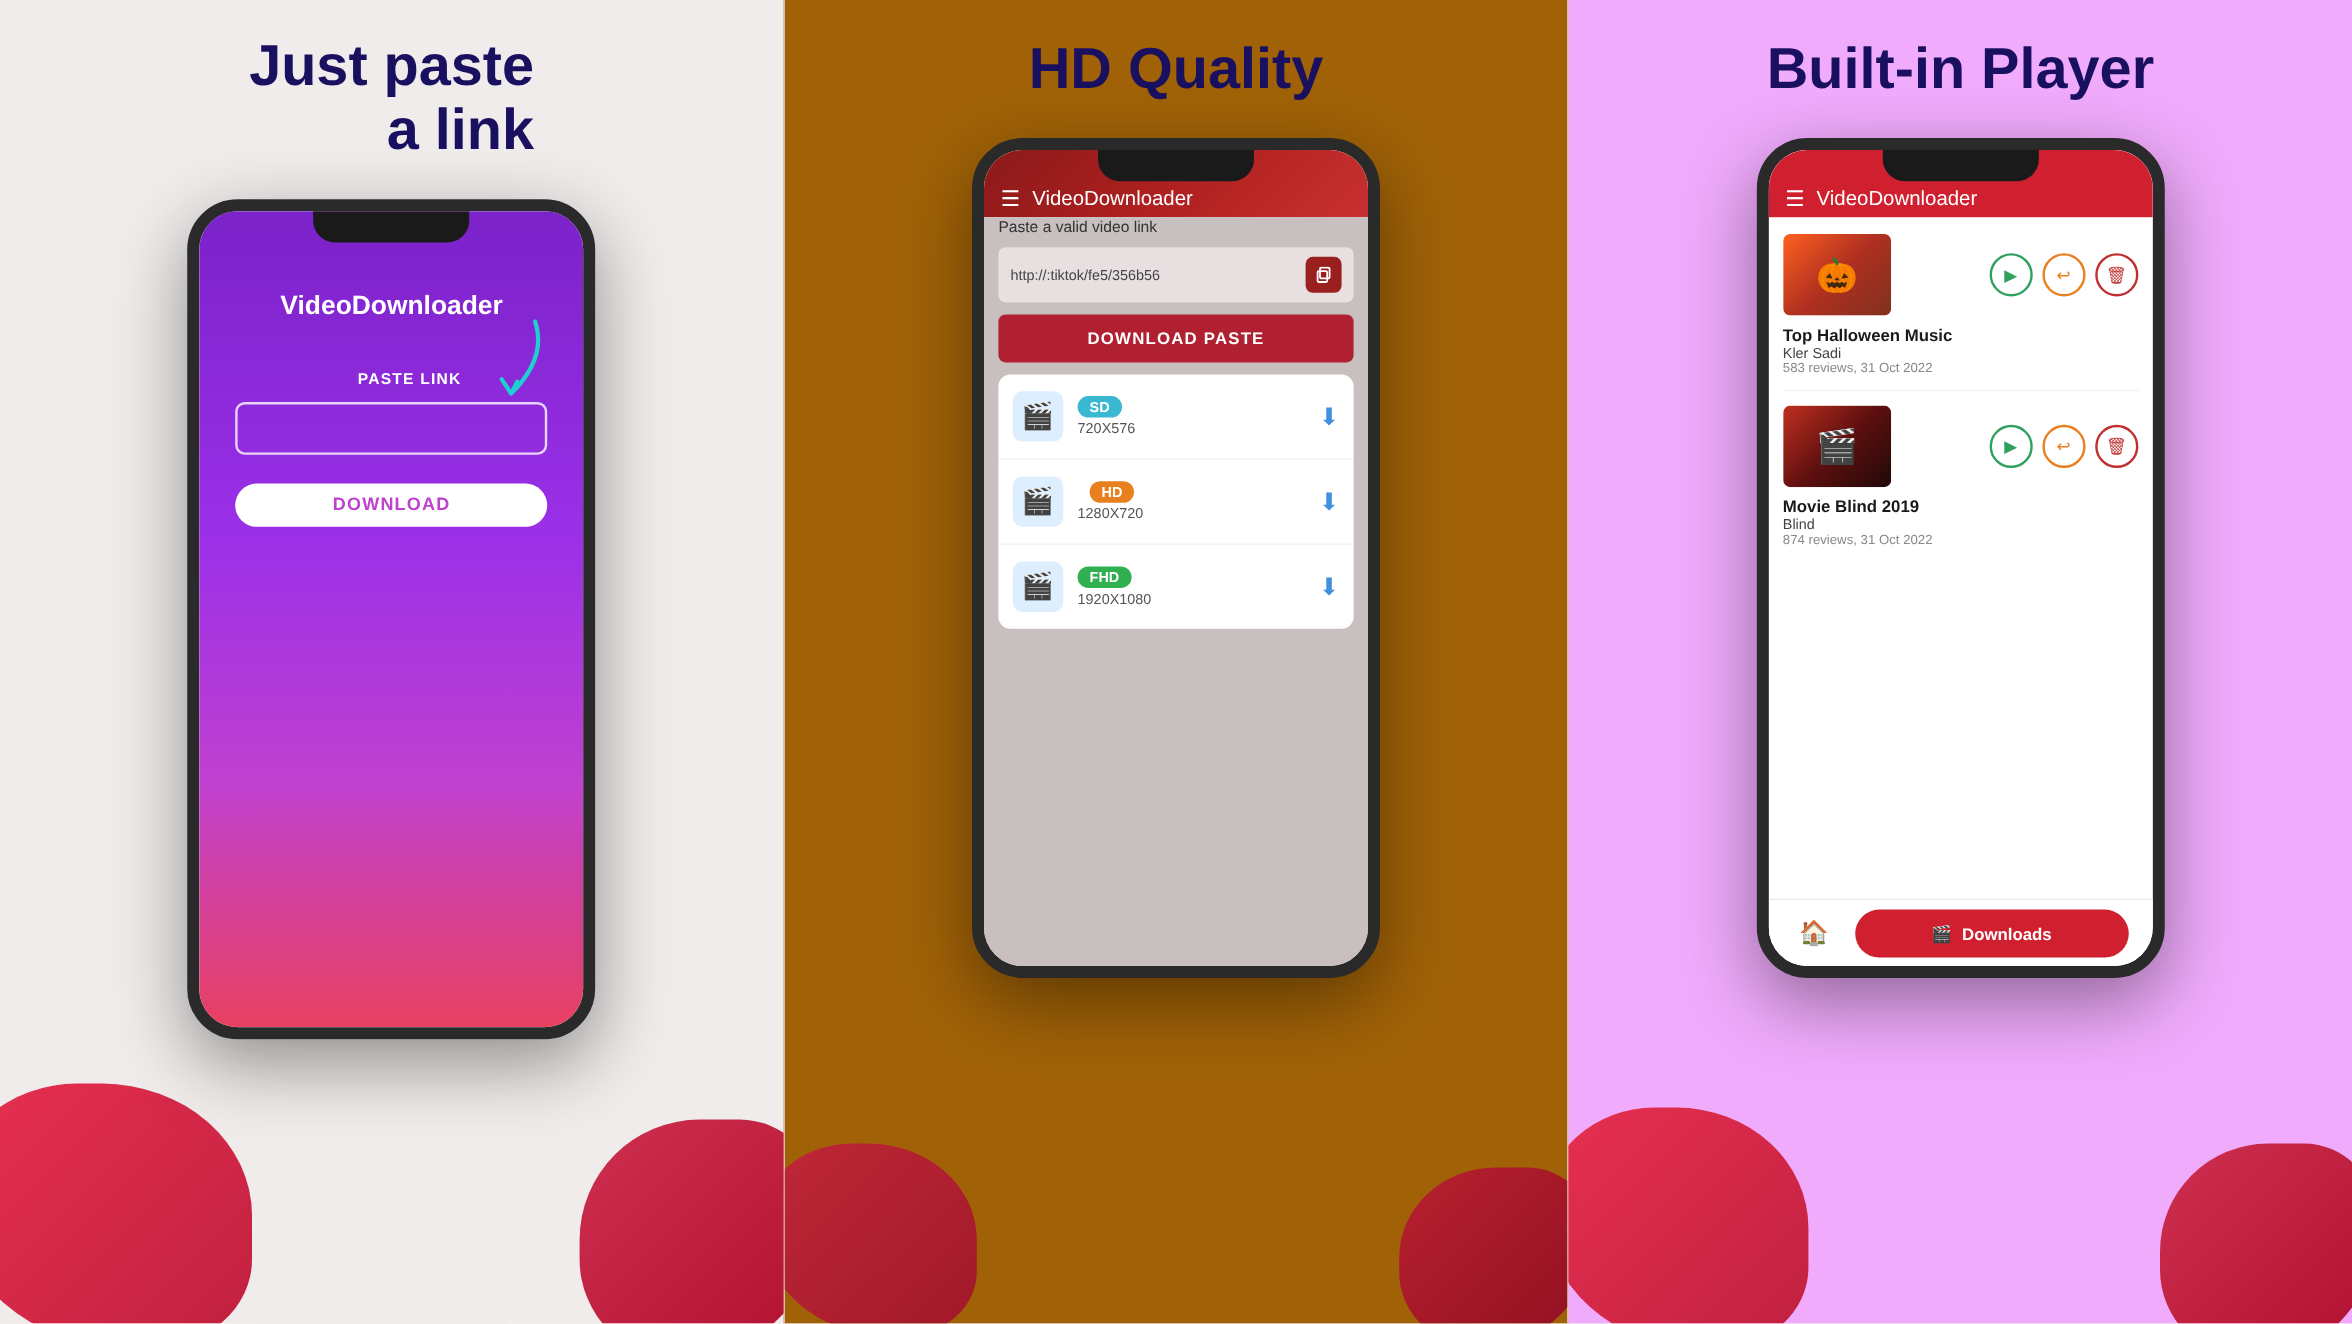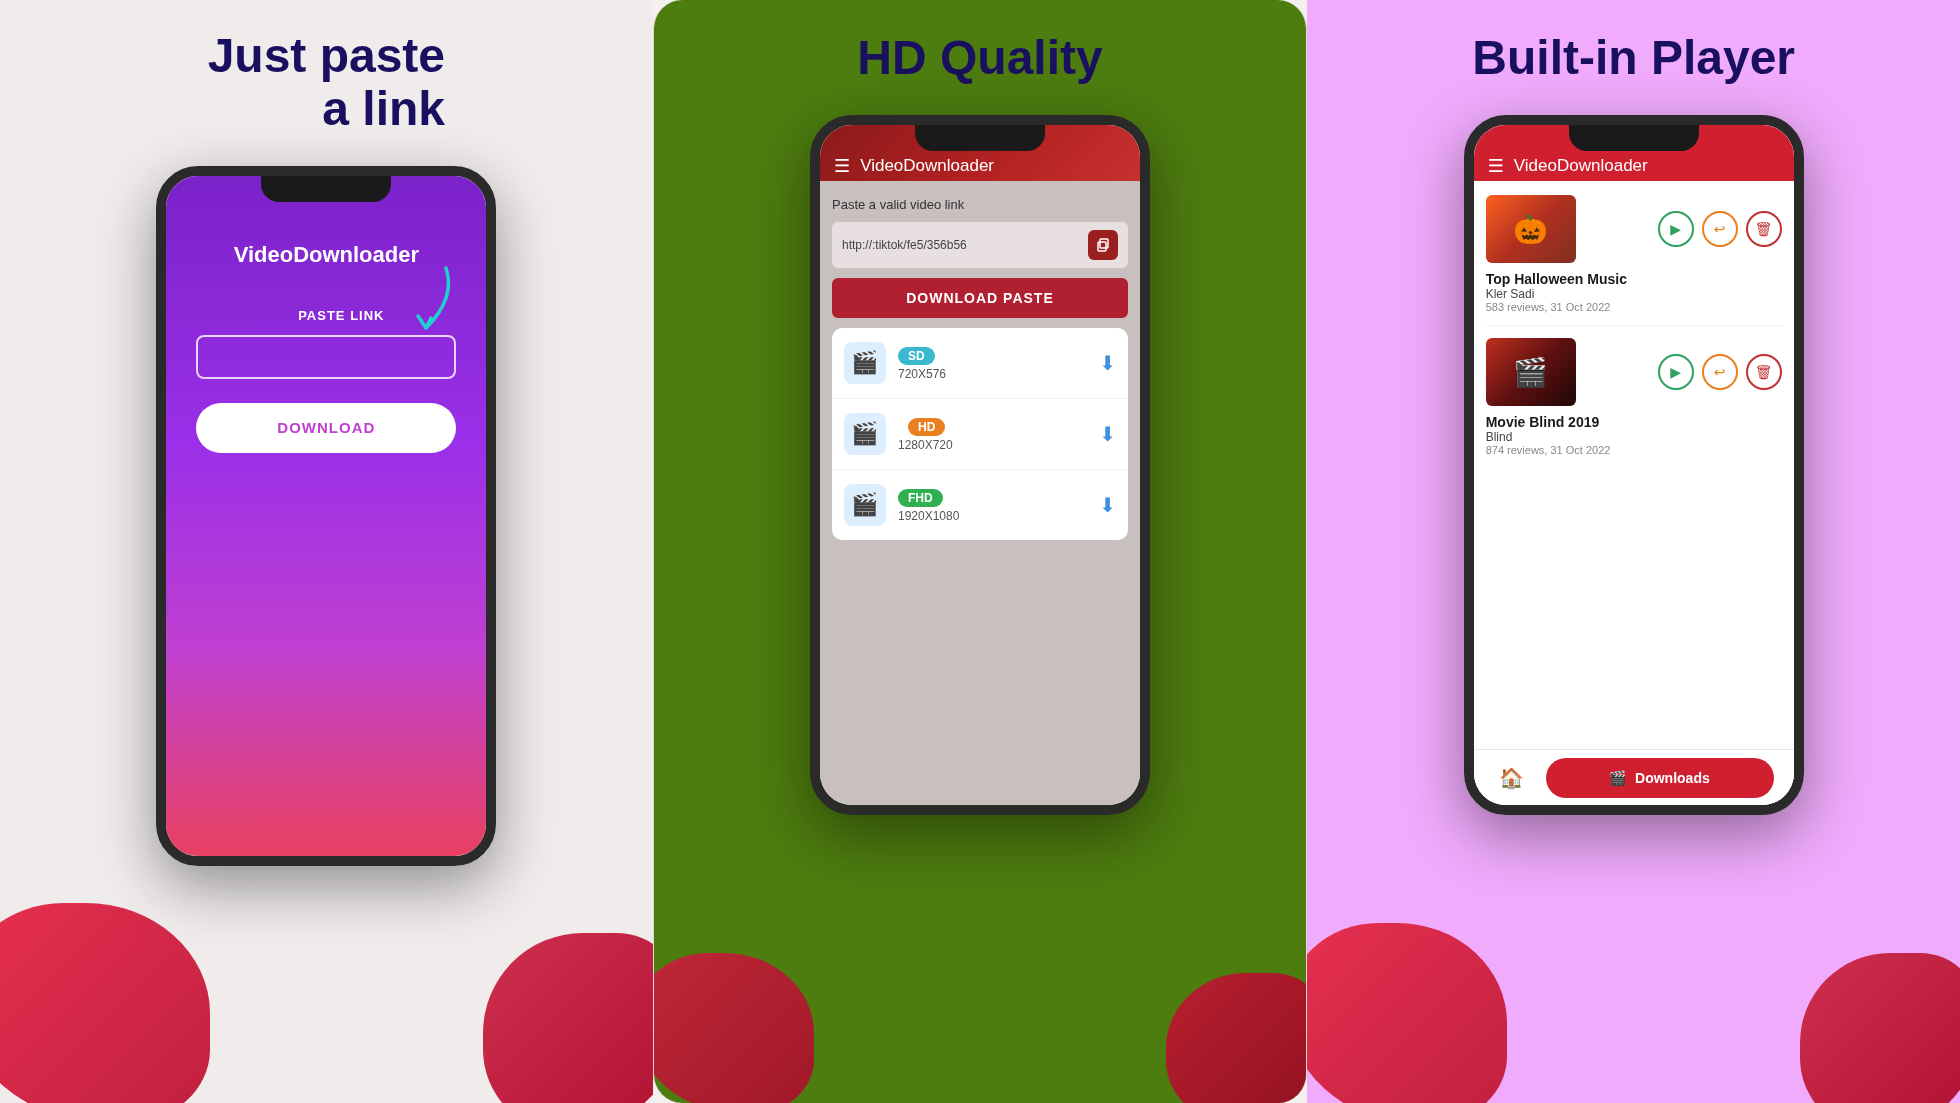--- a/index.html
+++ b/index.html
@@ -28,24 +28,23 @@
     .panel::before, .panel::after {
       content: '';
       position: absolute;
       border-radius: 50%;
     }
 
     .panel-1 {
       background: #f0ecec;
     }
     .panel-2 {
-      background: #4d7c0f;
+      background: #a16207;
       border-left: 1px solid #e0d8d8;
       border-right: 1px solid #e0d8d8;
-      border-radius: 29px;
     }
     .panel-3 {
       background: #f0abfc;
     }
 
     .panel-title {
       font-size: 48px;
       font-weight: 900;
       color: #1a1060;
       text-align: right;
@@ -112,21 +111,21 @@
       width: 260px;
       height: 44px;
       border: 2px solid rgba(255,255,255,0.8);
       border-radius: 8px;
       background: transparent;
       margin-bottom: 24px;
     }
 
     .download-btn-1 {
       width: 260px;
-      height: 50px;
+      height: 36px;
       background: white;
       border-radius: 30px;
       display: flex;
       align-items: center;
       justify-content: center;
       font-size: 15px;
       font-weight: 800;
       color: #c040d0;
       letter-spacing: 1px;
       cursor: pointer;
@@ -158,21 +157,21 @@
 
     .app-title-2 {
       color: white;
       font-size: 17px;
       font-weight: 500;
     }
 
     .phone-2-content {
       flex: 1;
       background: #c8bfbf;
-      padding: 16px 12px;
+      padding: 0 12px;
       display: flex;
       flex-direction: column;
       gap: 10px;
     }
 
     .paste-label-2 {
       color: #333;
       font-size: 13px;
       font-weight: 400;
     }

